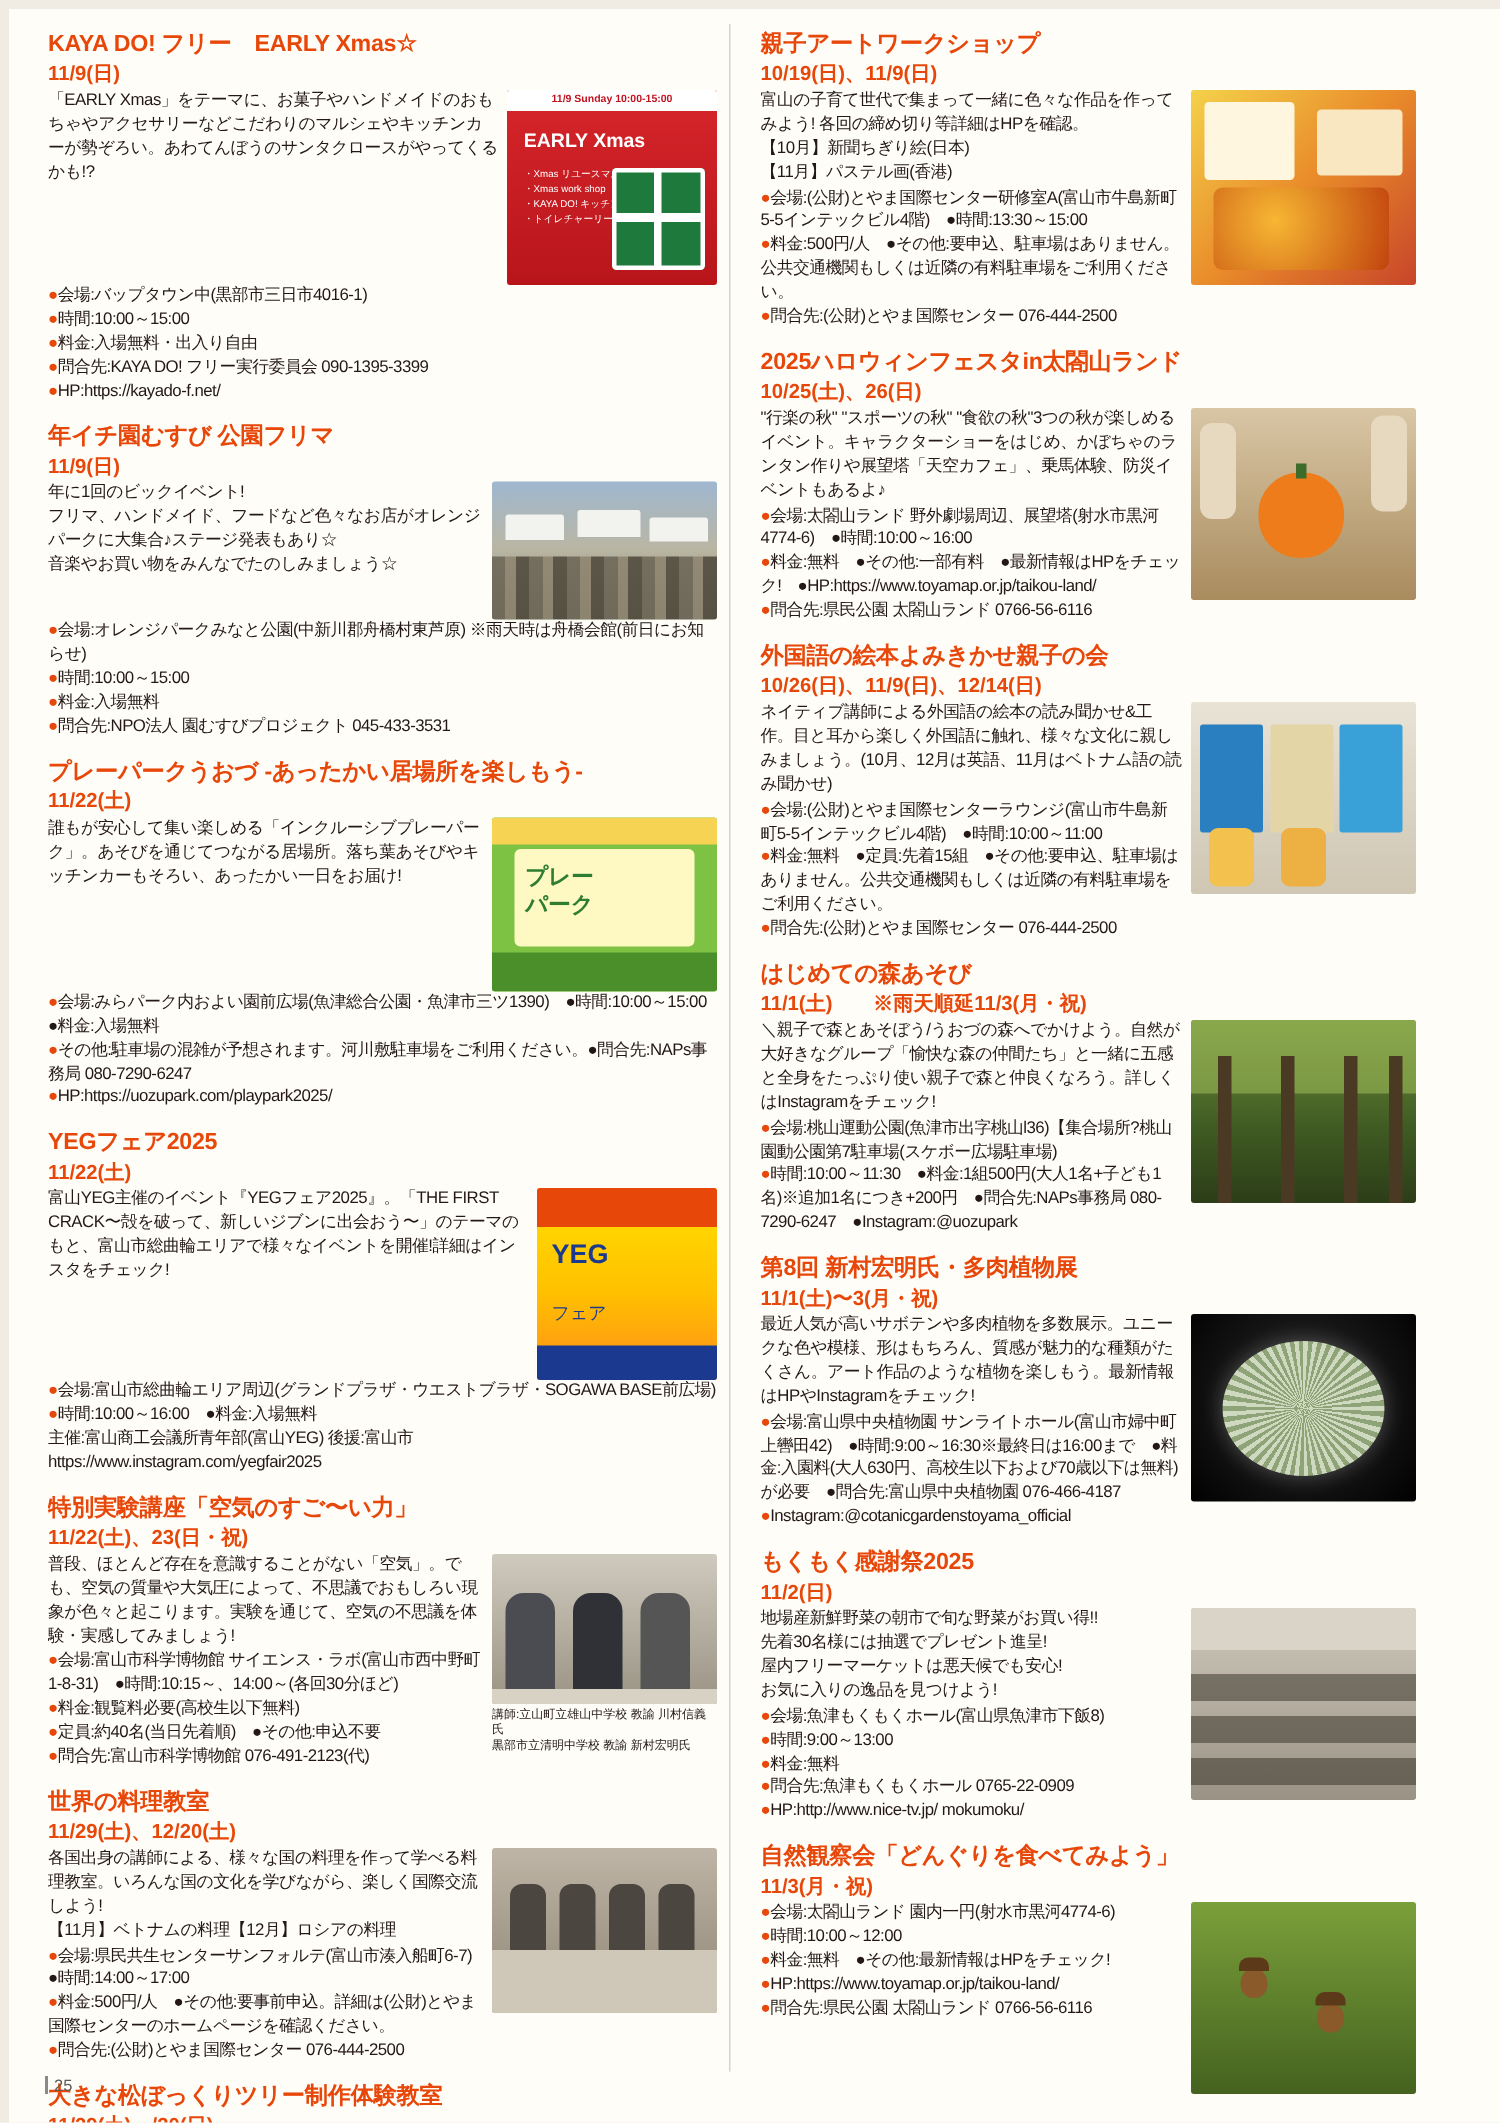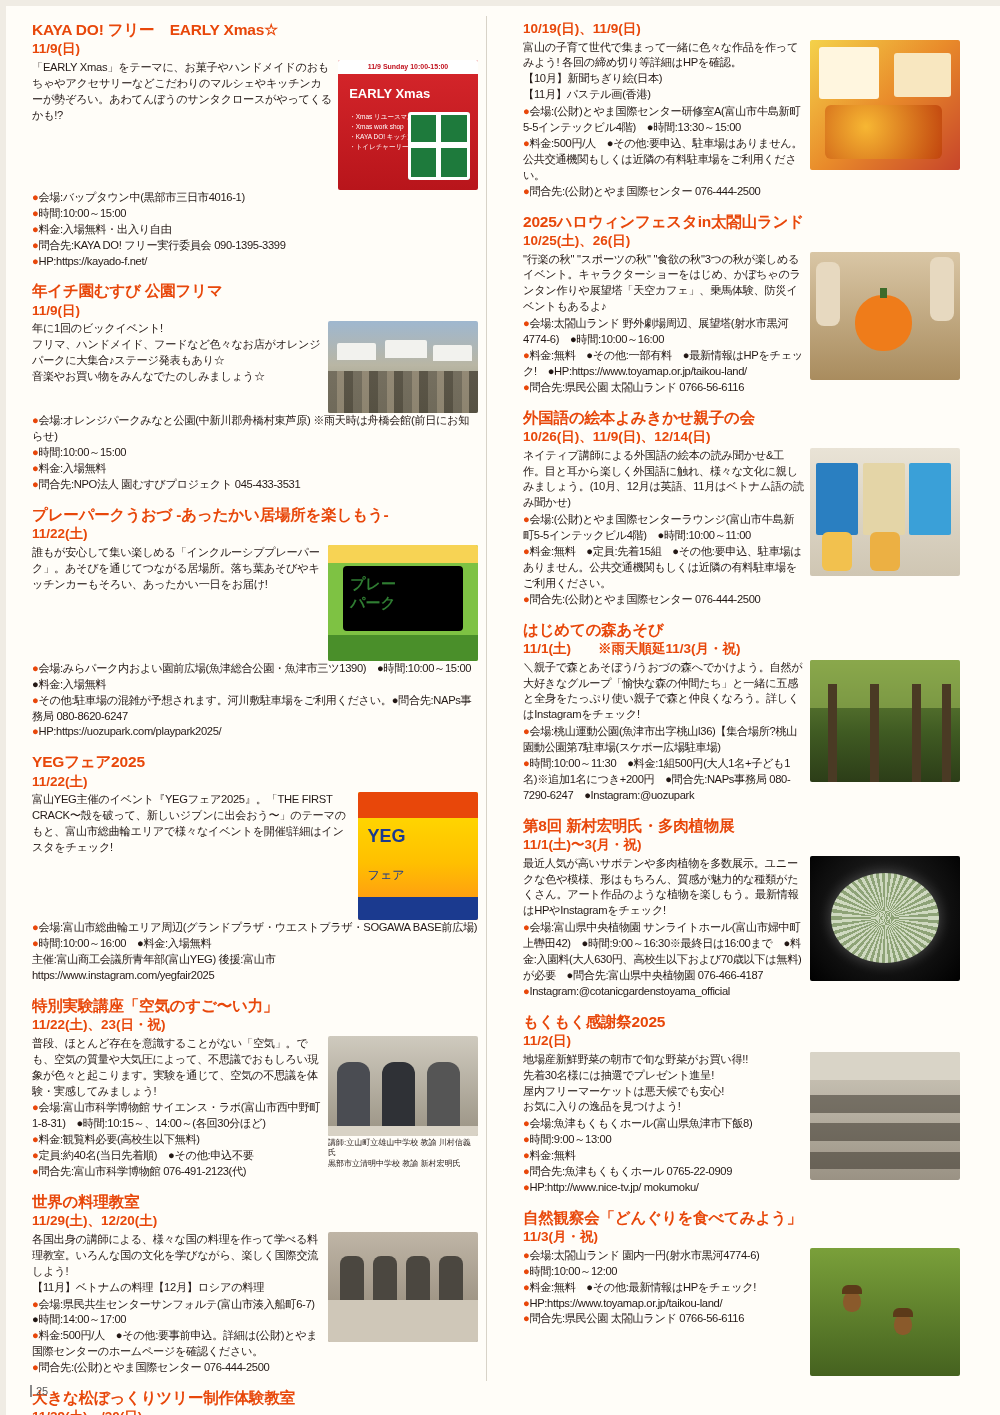--- a/index.html
+++ b/index.html
@@ -13,21 +13,21 @@
   .page {
     position:relative;
     width:1000px; height:1415px;
     background:#fffdf8;
     padding:16px 22px 10px 22px;
   }
   .page::after{
     content:""; position:absolute; left:0; top:0; width:100%; height:100%;
     border:6px solid #f0ece4; pointer-events:none;
   }
-  .cols { display:flex; gap:16px; height:1365px; }
+  .cols { display:flex; gap:0px; height:1365px; }
   .col { width:465px; padding:4px 8px 0 10px; }
   .col.left { border-right:1px solid #d8d3c8; }
   .col.right { padding-left:20px; }
 
   .entry { margin-bottom:12px; position:relative; overflow:hidden; }
   .entry-head {
     font-size:15.5px; font-weight:bold; color:#e8470a;
     letter-spacing:-0.2px; line-height:1.25; margin-bottom:1px;
   }
   .entry-date {
@@ -62,21 +62,21 @@
   }
   .ph-xmas .gift::before{ content:""; position:absolute; left:45%; top:0; width:8%; height:100%; background:#fff; }
   .ph-xmas .gift::after{ content:""; position:absolute; left:0; top:45%; width:100%; height:9%; background:#fff; }
 
   .ph-flea { background:linear-gradient(180deg,#9fb7cf 0%,#b9b6a4 48%,#8d8f78 100%); }
   .ph-flea .tent { position:absolute; background:#f2f2ee; border-radius:2px 2px 0 0; }
   .ph-flea .ppl { position:absolute; bottom:0; height:46%; width:100%;
     background:repeating-linear-gradient(90deg,#6a6354 0 9px,#8d826e 9px 16px,#4c4639 16px 25px); opacity:.85; }
 
   .ph-park { background:#7ec243; }
-  .ph-park .sign { position:absolute; left:10%; top:18%; width:80%; height:56%; background:#000000; border-radius:4px; }
+  .ph-park .sign { position:absolute; left:10%; top:18%; width:80%; height:56%; background:#fef9c3; border-radius:4px; }
   .ph-park .sign b { position:absolute; left:6%; top:14%; font-size:15px; color:#2f7d32; }
   .ph-park .grass { position:absolute; left:0; bottom:0; width:100%; height:22%; background:#4a8f2a; }
   .ph-park .tl2 { position:absolute; left:0; top:0; width:100%; height:16%; background:#f7d354; }
 
   .ph-yeg { background:linear-gradient(180deg,#ffe000 0%,#ffc000 55%,#ff8c1a 100%); }
   .ph-yeg .hdr { position:absolute; top:0; left:0; right:0; height:20%; background:#e8470a; }
   .ph-yeg .big { position:absolute; left:8%; top:26%; font-size:18px; font-weight:bold; color:#1b3a8f; }
   .ph-yeg .sub { position:absolute; left:8%; top:58%; font-size:12px; font-weight:normal; color:#1b3a8f; }
   .ph-yeg .ft { position:absolute; left:0; bottom:0; width:100%; height:18%; background:#1b3a8f; }
 
@@ -205,21 +205,21 @@
               <div class="tl2"></div>
               <div class="sign">
                   <b>プレー<br>パーク</b>
                 </div>
               <div class="grass"></div>
             </div>
           </div>
         </div>
         <div class="meta">
           <span class="ln"><span class="bullet">●</span><span>会場:みらパーク内およい園前広場(魚津総合公園・魚津市三ツ1390)　●時間:10:00～15:00　●料金:入場無料</span></span>
-          <span class="ln"><span class="bullet">●</span><span>その他:駐車場の混雑が予想されます。河川敷駐車場をご利用ください。●問合先:NAPs事務局 080-8620-6247</span></span>
+          <span class="ln"><span class="bullet">●</span><span>その他:駐車場の混雑が予想されます。河川敷駐車場をご利用ください。●問合先:NAPs事務局 080-7290-6247</span></span>
           <span class="ln"><span class="bullet">●</span><span>HP:https://uozupark.com/playpark2025/</span></span>
         </div>
       </div>
 
       <div class="entry">
         <div class="entry-head">YEGフェア2025</div>
         <div class="entry-date">11/22(土)</div>
         <div class="entry-body">
           <div class="txt">
             <div class="desc">富山YEG主催のイベント『YEGフェア2025』。「THE FIRST CRACK〜殻を破って、新しいジブンに出会おう〜」のテーマのもと、富山市総曲輪エリアで様々なイベントを開催!詳細はインスタをチェック!</div>
@@ -298,20 +298,21 @@
         <div class="entry-head">大きな松ぼっくりツリー制作体験教室</div>
         <div class="entry-date">11/29(土)、/30(日)</div>
 
       </div>
 
     </div>
 
     <div class="col right">
 
       <div class="entry">
+        <div class="entry-head">親子アートワークショップ</div>
         <div class="entry-date">10/19(日)、11/9(日)</div>
         <div class="entry-body">
           <div class="txt">
             <div class="desc">富山の子育て世代で集まって一緒に色々な作品を作ってみよう! 各回の締め切り等詳細はHPを確認。
 【10月】新聞ちぎり絵(日本)
 【11月】パステル画(香港)</div>
             <div class="meta">
               <span class="ln"><span class="bullet">●</span><span>会場:(公財)とやま国際センター研修室A(富山市牛島新町5-5インテックビル4階)　●時間:13:30～15:00</span></span>
               <span class="ln"><span class="bullet">●</span><span>料金:500円/人　●その他:要申込、駐車場はありません。公共交通機関もしくは近隣の有料駐車場をご利用ください。</span></span>
               <span class="ln"><span class="bullet">●</span><span>問合先:(公財)とやま国際センター 076-444-2500</span></span>

